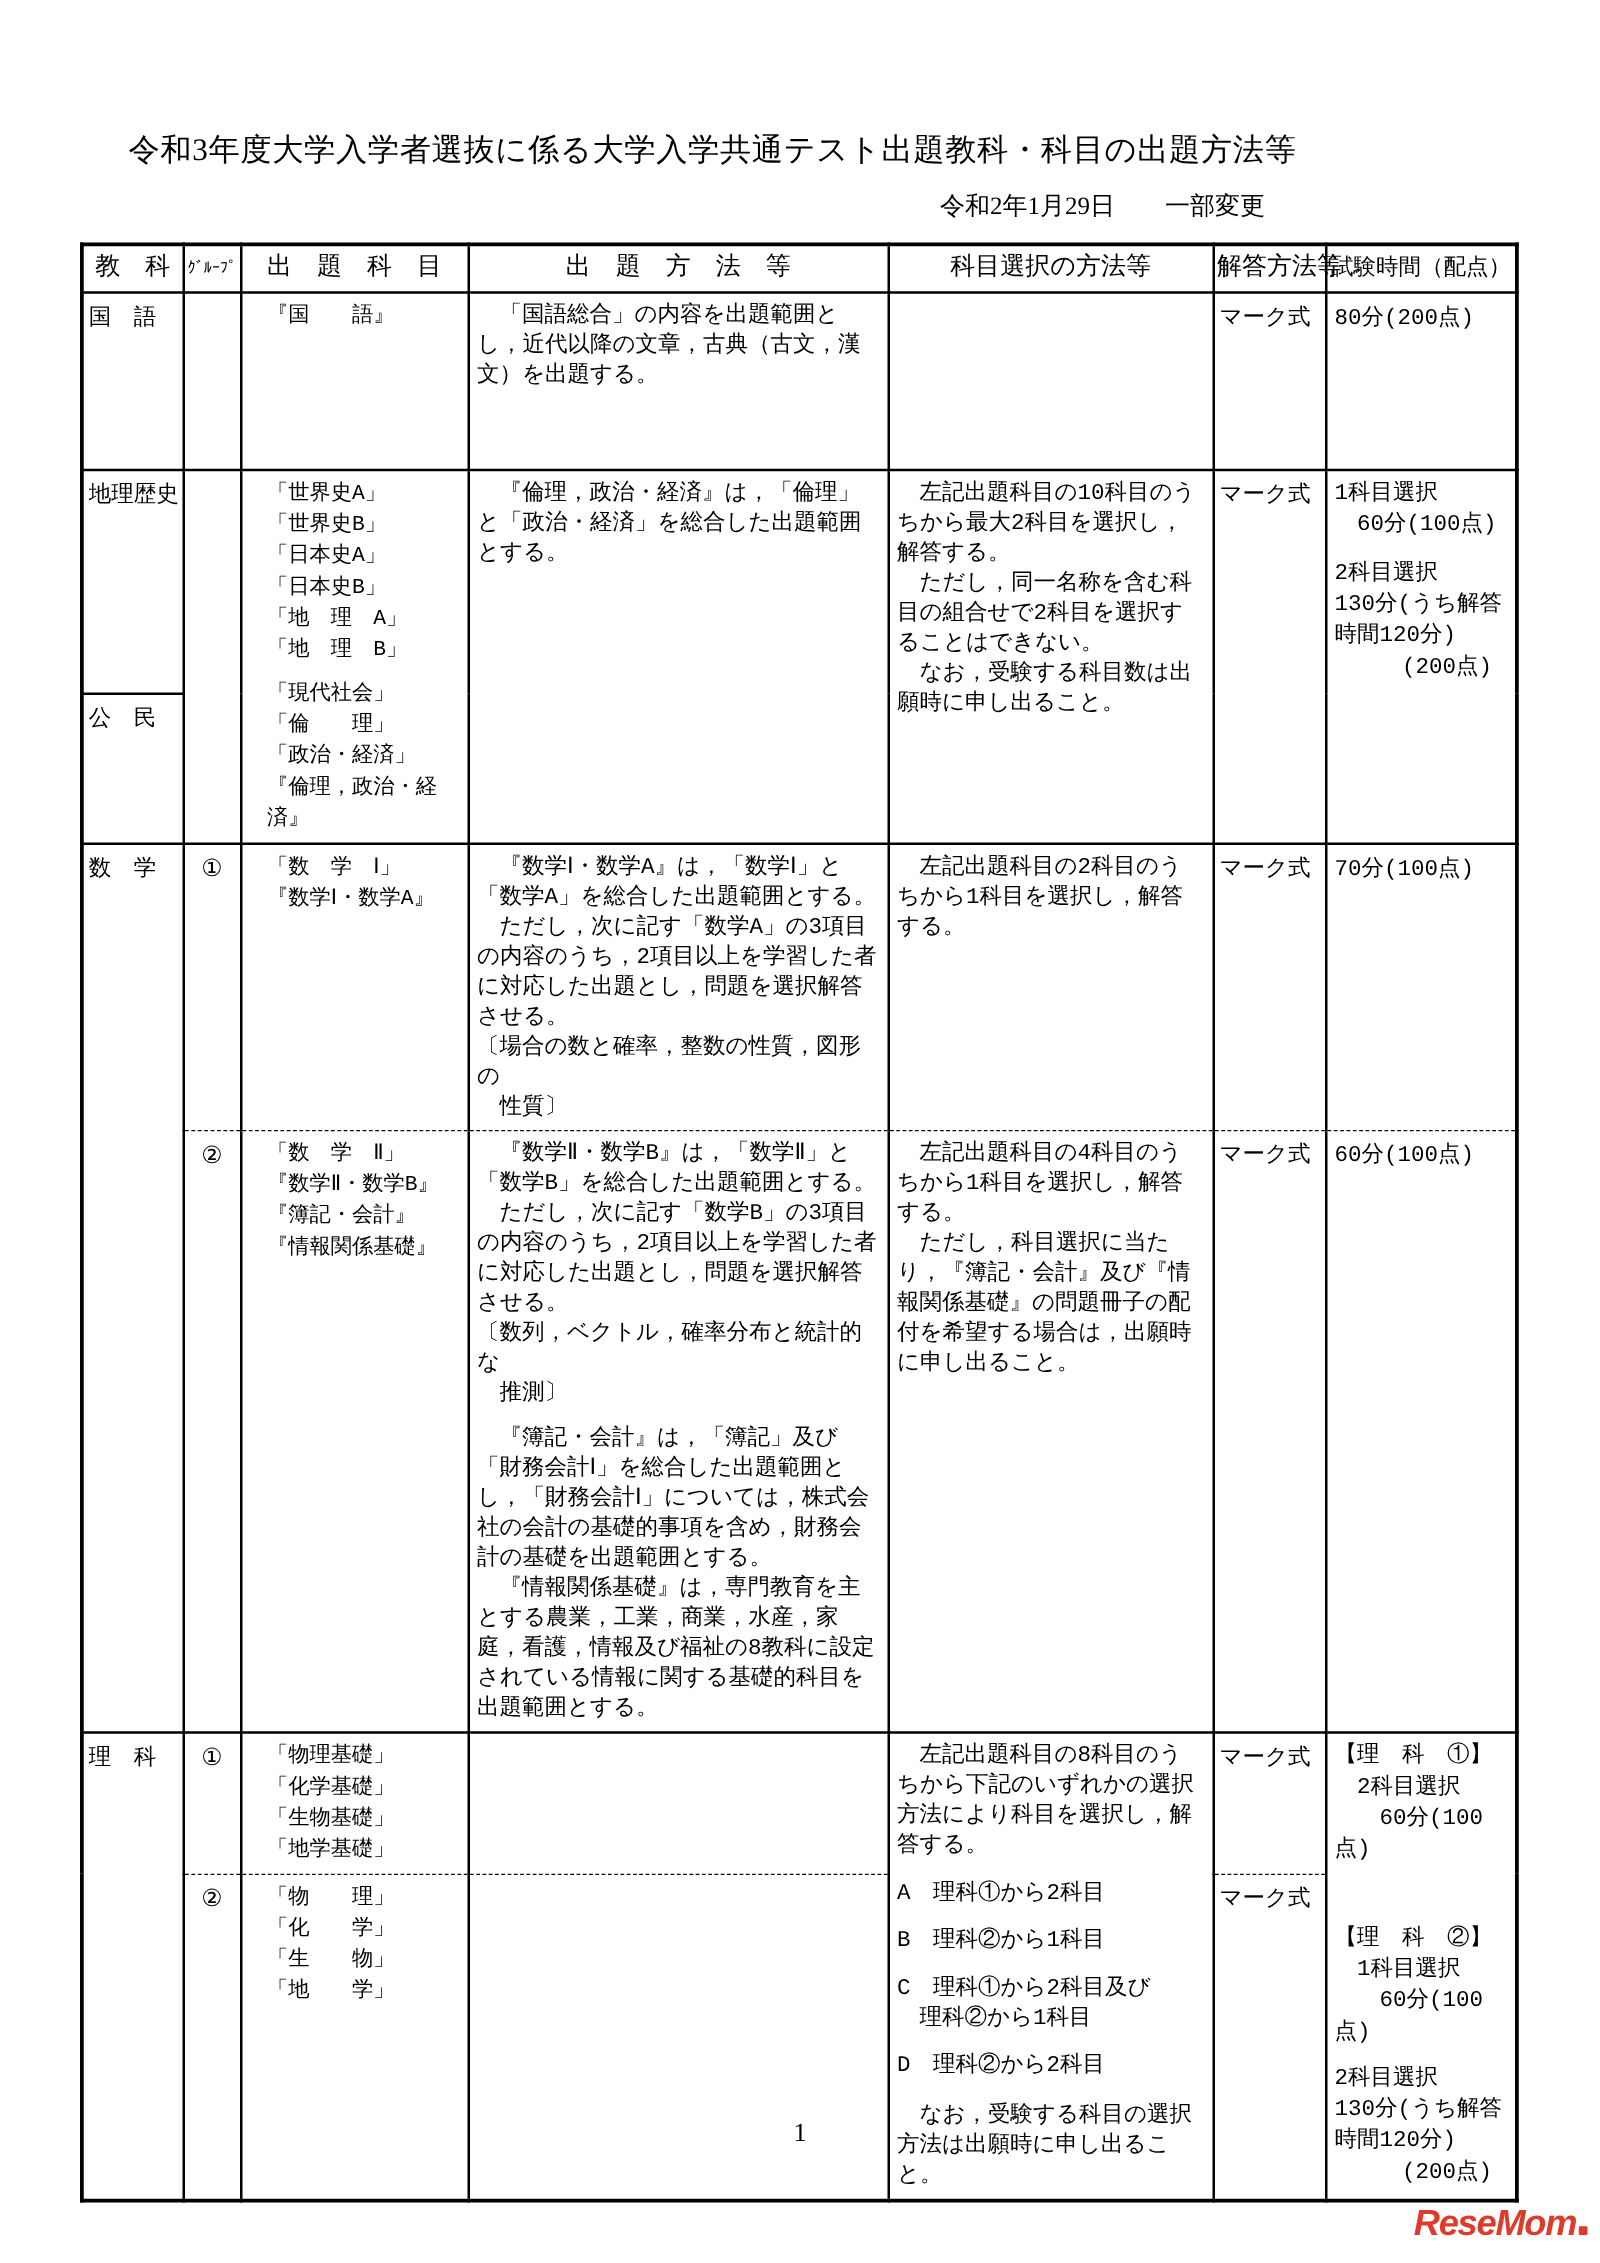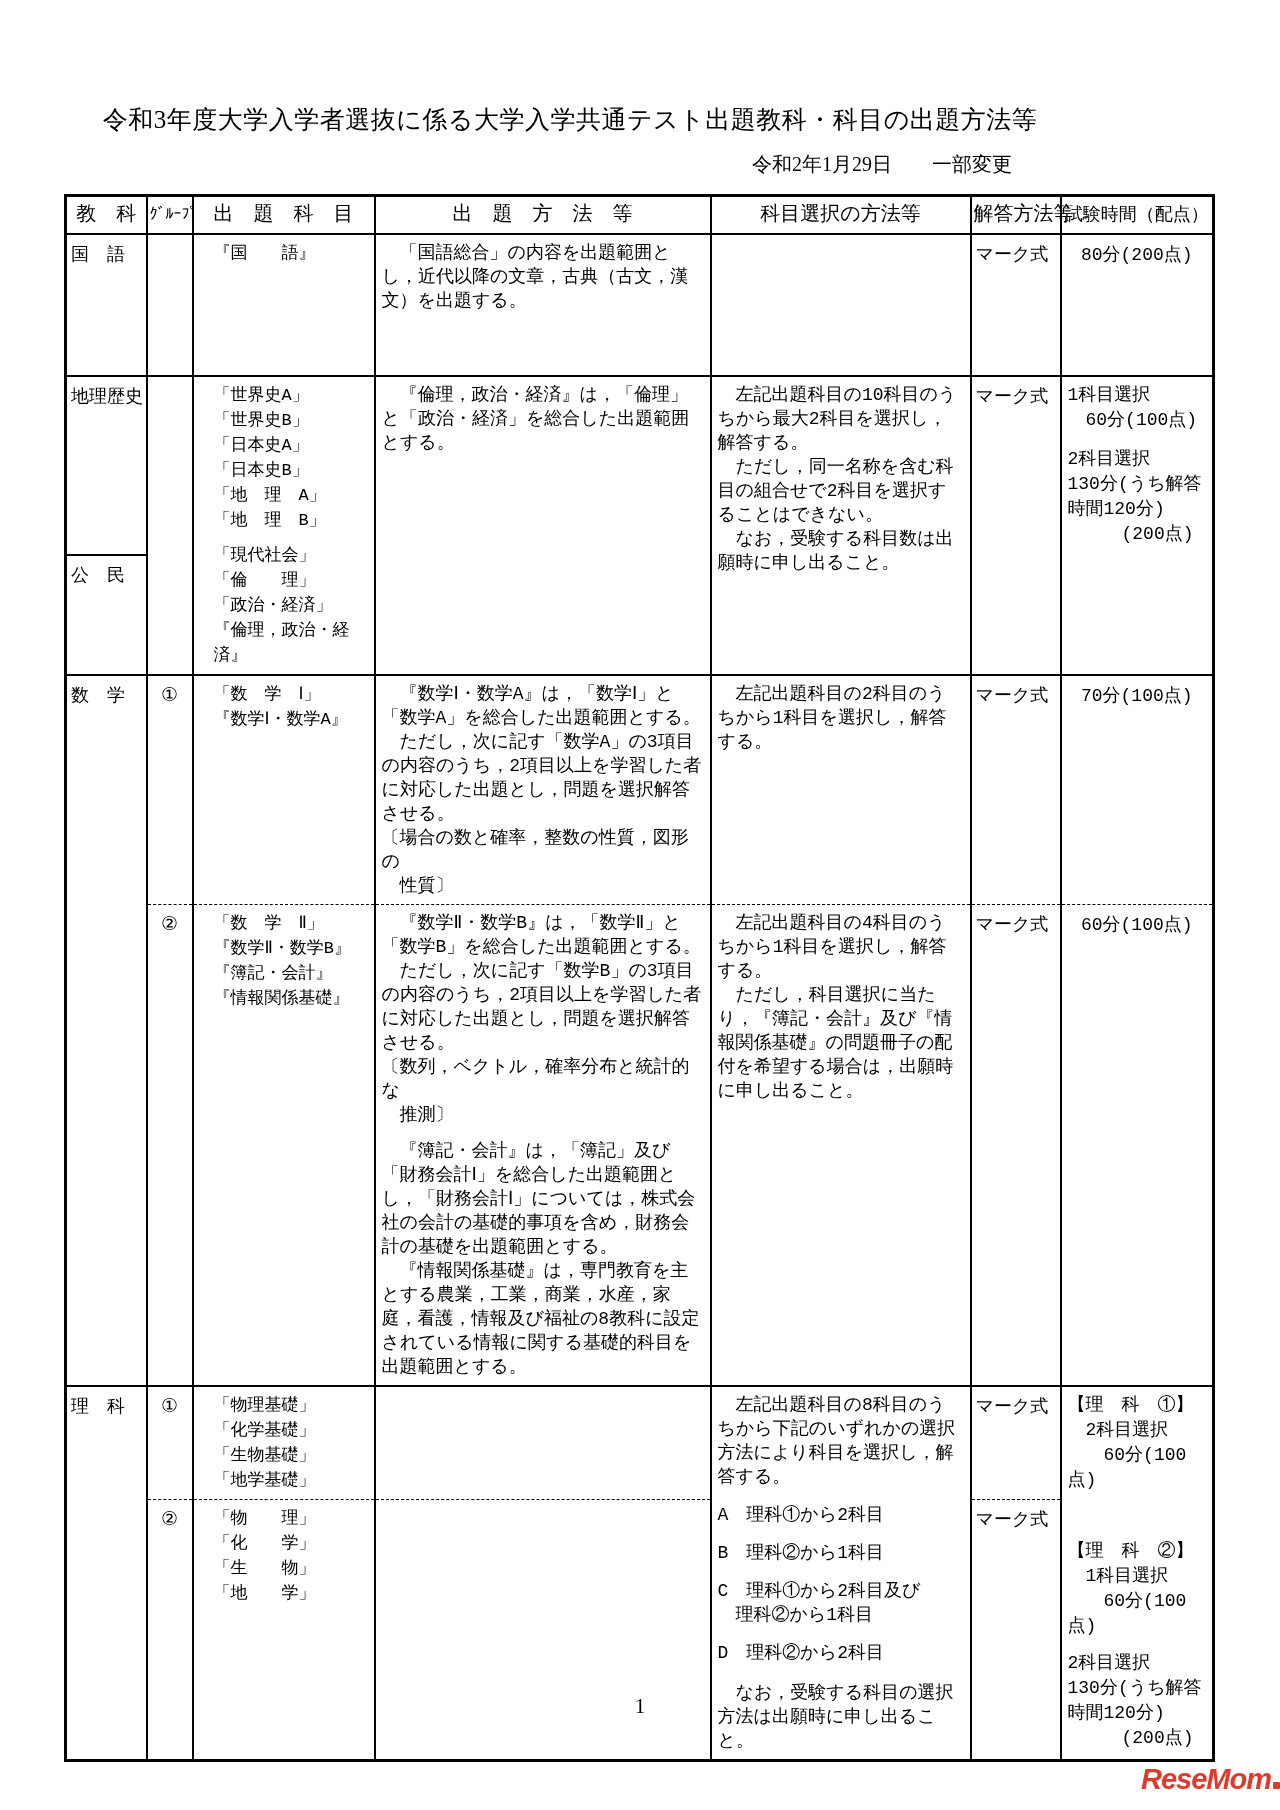--- a/index.html
+++ b/index.html
@@ -18,53 +18,53 @@
   table.main {
     position:absolute; left:64px; top:194px; width:1148px;
     border-collapse:collapse; table-layout:fixed;
     border:3px solid #000;
     font-family:Liberation Mono, monospace;
   }
   td, th { border:2px solid #000; vertical-align:top; padding:6px 6px;
            font-size:18px; line-height:24px; }
   th { text-align:center; vertical-align:middle; font-weight:normal;
        font-size:20px; padding:4px 2px; white-space:nowrap; }
-  th.th-group { font-size:16px;text-align:center; }
+  th.th-group { font-size:13px;text-align:center; }
   th.th-answer { font-size:20px; }
   th.th-time { font-size:18px; }
   tr.r-head   { height:38px; }
   tr.r-kokugo { height:142px; }
   tr.r-chireki-top    { height:157px; }
   tr.r-chireki-bottom { height:104px; }
   tr.r-math1 { height:206px; }
   tr.r-math2 { height:474px; }
   tr.r-sci1  { height:99px;  }
   tr.r-sci2  { height:261px; }
   .prewrap { white-space:pre-wrap; }
   .cell-subject { font-size:18px; padding:8px 4px; white-space:nowrap; }
   .cell-group   { text-align:center; font-size:19px; padding-top:8px; }
   .cell-courses { font-size:17px; line-height:25px; padding:6px 20px; }
   .cell-answer  { font-size:18px; padding:8px 4px; white-space:nowrap; }
   .cell-time    { font-size:18px; line-height:25px; }
-  .time-center  { text-align:center; padding-top:8px; }
+  .time-center  { padding-top:8px; }
   .dash-b { border-bottom:1px dashed #000; }
   .dash-t { border-top:1px dashed #000; }
   .block2 { margin-top:14px; }
   .courses-bottom { margin-top:10px; }
   .sel-item { margin-top:14px; }
   .sel-note { margin-top:16px; }
   .time-blk2 { margin-top:46px; }
   .time-blk3 { margin-top:12px; }
   .method2 { margin-top:12px; }
   .page-number {
     position:absolute; top:1694px; left:0; width:1280px; text-align:center;
     font-size:21px;
   }
   .watermark {
-    position:absolute; top:1763px; right:0;
+    position:absolute; top:1763px; right:10px;
     font-family:"Liberation Sans","DejaVu Sans",sans-serif;
     font-weight:bold; font-style:italic; font-size:29px; color:#dd3b2c;
     letter-spacing:-1px; white-space:nowrap;
   }
   .watermark .wm-dot {
     display:inline-block; width:7px; height:7px; background:#dd3b2c;
     border-radius:1px; margin-left:2px;
   }
 </style>
 </head>

